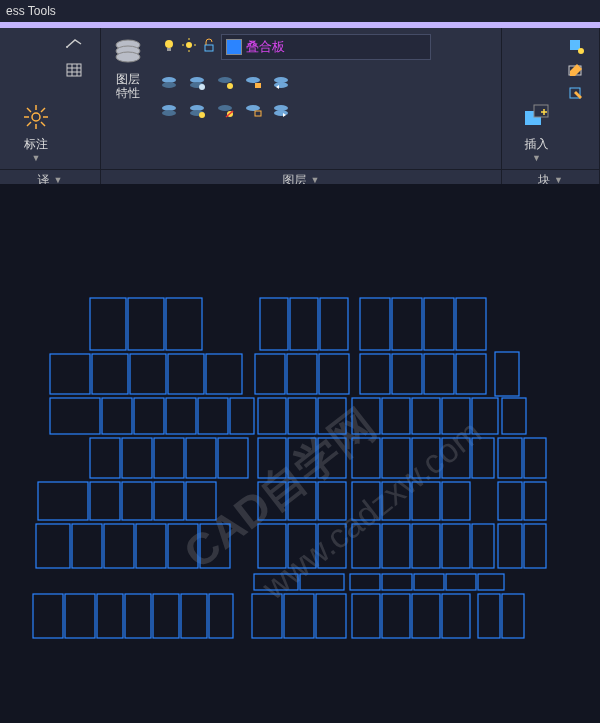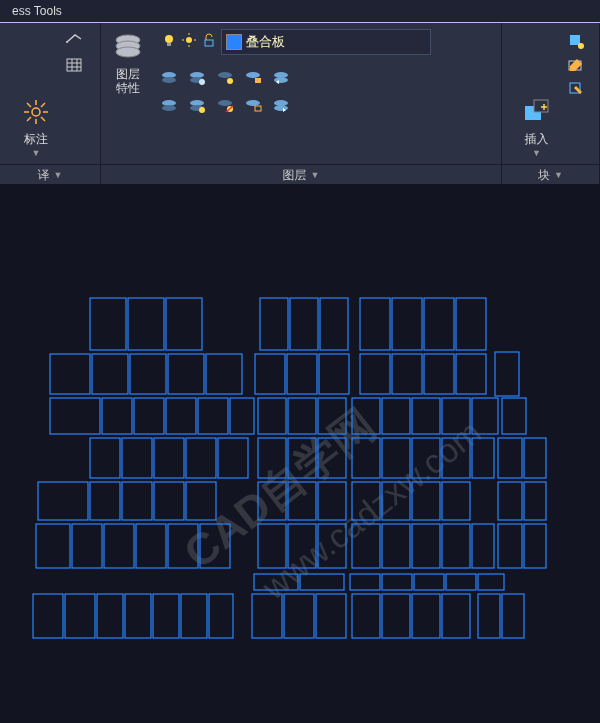--- a/index.html
+++ b/index.html
@@ -1,16 +1,16 @@
 <!DOCTYPE html>
 <html><head>
 <meta charset="utf-8">
 <style>
 html,body{margin:0;padding:0;width:600px;height:723px;background:#1a1d29;font-family:"Microsoft YaHei",Arial,sans-serif;color:#ddd;overflow:hidden}
-.tabbar{height:22px;background:#1e2232;border-bottom:1px solid #c4b5fd;display:flex;align-items:center;padding-left:12px}
+.tabbar{height:22px;background:#1e2232;border-bottom:6px solid #c4b5fd;display:flex;align-items:center;padding-left:6px}
 .tab{font-size:12px;color:#ddd}
 .ribbon{height:162px;background:#2c3144;border-bottom:1px solid #0b0d14;display:flex}
 .panel{border-right:1px solid #1a1d29;display:flex;flex-direction:column}
 .panel-body{flex:1;padding:6px 4px 2px 4px;display:flex;gap:4px}
 .panel-title{height:20px;background:#2c3144;font-size:12px;color:#ccc;display:flex;align-items:center;justify-content:center;border-top:1px solid #1a1d29;gap:4px}
 .big-btn{display:flex;flex-direction:column;align-items:center;justify-content:flex-end;padding:4px 6px;gap:2px;cursor:pointer}
 .big-btn .lbl{font-size:12px;color:#ddd;text-align:center;line-height:14px}
 .vstack{display:flex;flex-direction:column;gap:4px;align-items:center;justify-content:flex-start;padding-top:2px}
 .smallicon{width:20px;height:20px;display:flex;align-items:center;justify-content:center;cursor:pointer}
 .layer-row{display:flex;align-items:center;gap:4px;height:26px;padding:0 4px}
@@ -102,21 +102,21 @@
                     <line x1="1" y1="8" x2="3" y2="8"></line>
                     <line x1="13" y1="8" x2="15" y2="8"></line>
                   </g>
                 </svg></span>
             <span><svg width="16" height="16">
                   <rect x="4" y="8" width="8" height="6" fill="none" stroke="#5bbcff"></rect>
                   <path d="M5 8 V5 a3 3 0 0 1 6 0" fill="none" stroke="#ffb345"></path>
                 </svg></span>
             <div class="layer-box">
               <div class="swatch"></div>
-              <span style="font-size:13px;color:#fef9c3">叠合板</span>
+              <span style="font-size:13px;color:#d946ef">叠合板</span>
             </div>
           </div>
           <div class="grid3">
             <div class="ic">
                 <svg width="18" height="18">
                   <ellipse cx="9" cy="7" rx="7" ry="3" fill="#6fa6d8"></ellipse>
                   <ellipse cx="9" cy="12" rx="7" ry="3" fill="#4a6f92"></ellipse>
                 </svg>
               </div>
             <div class="ic">

